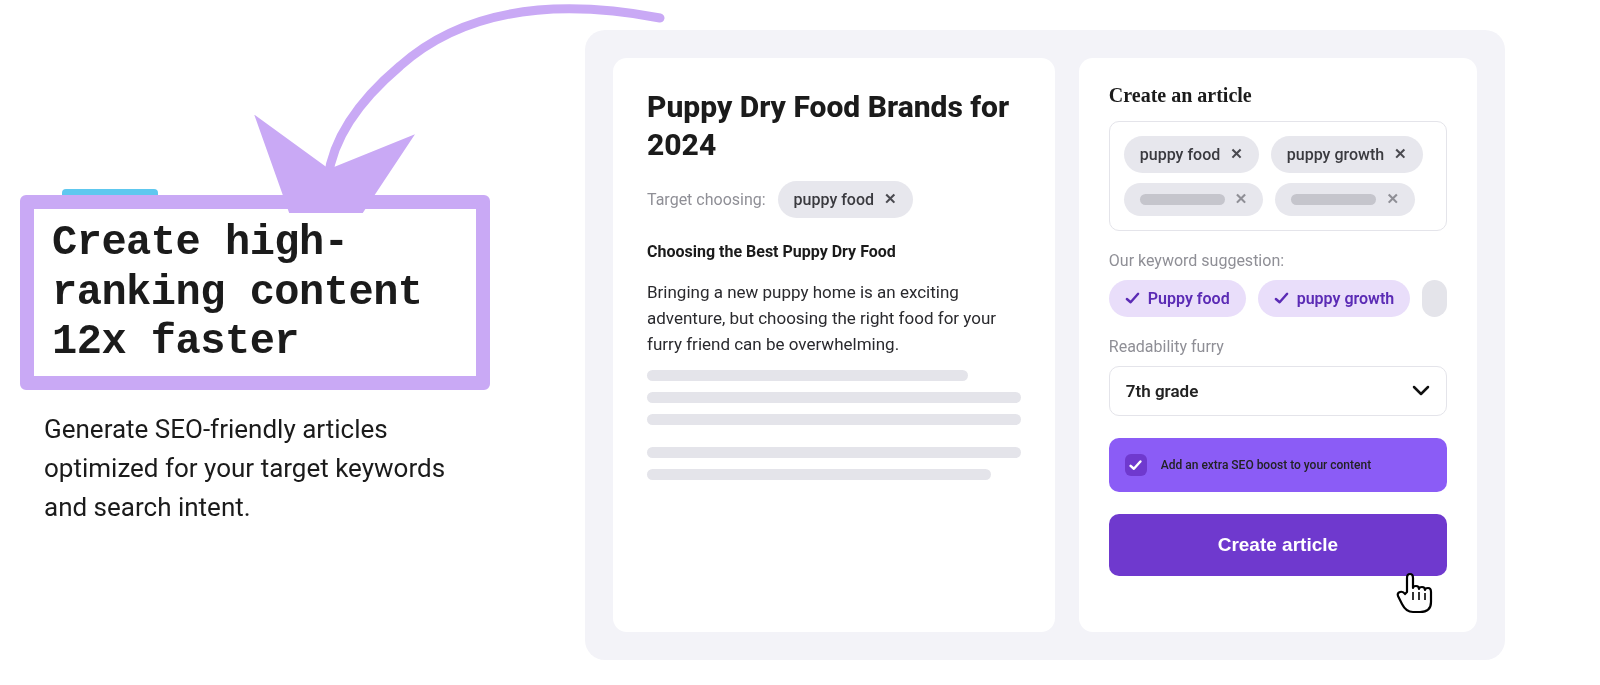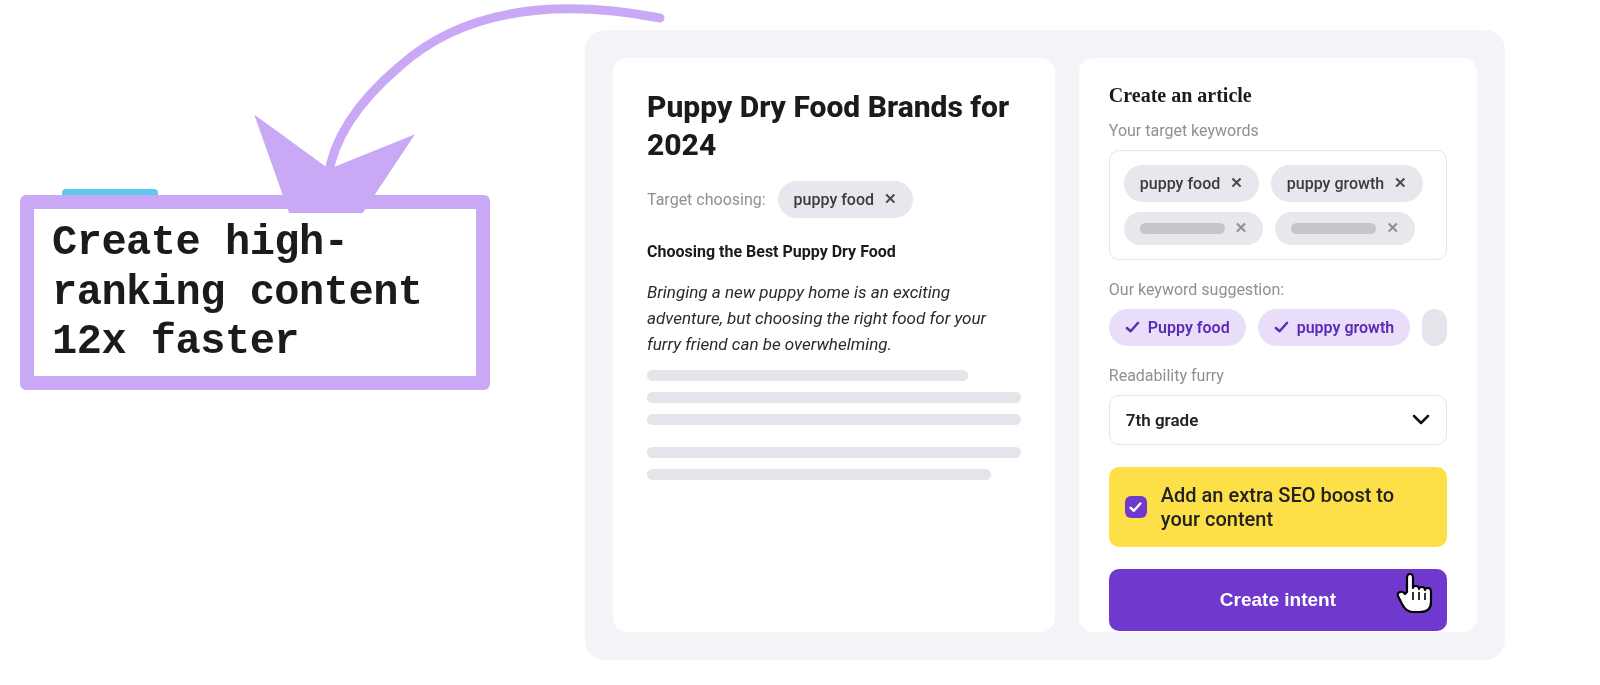--- a/index.html
+++ b/index.html
@@ -140,21 +140,20 @@
     font-weight:700;color:#4a4a50;cursor:pointer;
     font-size:15px;line-height:1;
   }
   .art-h2{
     font-size:16px;font-weight:700;line-height:1.3;
     margin-bottom:16px;
   }
   .art-p{
     font-size:17px;line-height:1.55;color:#2a2a2e;
     margin-bottom:12px;
-    font-style:italic;
   }
   .skeleton-group{display:flex;flex-direction:column;gap:11px;margin-bottom:22px;}
   .skeleton{
     height:11px;border-radius:6px;background:var(--grey-lighter);
   }
 
   
   .form-title{
     font-size:20px;font-weight:800;margin-bottom:14px;font-family:Liberation Serif, serif;
   }
@@ -201,24 +200,24 @@
     border:1.5px solid var(--grey-lighter);
     border-radius:10px;
     padding:14px 16px;
     display:flex;justify-content:space-between;align-items:center;
     font-size:17px;font-weight:600;color:#222;
     margin-bottom:22px;
     cursor:pointer;
   }
 
   .boost-box{
-    background:#fde047;border-radius:10px;
+    background:#8b5cf6;border-radius:10px;
     padding:16px 16px;
     display:flex;align-items:center;gap:14px;
-    font-size:20px;font-weight:500;color:#222;
+    font-size:12px;font-weight:500;color:#222;
     margin-bottom:22px;
   }
   .checkbox{
     width:22px;height:22px;border-radius:6px;
     background:var(--purple);
     display:flex;align-items:center;justify-content:center;
     flex-shrink:0;cursor:pointer;
   }
 
   .cta{
@@ -255,20 +254,21 @@
 </svg>
 
 <div class="promo">
   <div class="promo-headline-wrap">
     <div class="promo-headline-tab"></div>
     <div class="promo-headline-frame"></div>
     <div class="promo-headline-inner">
       <div class="promo-headline">Create high-ranking content 12x faster</div>
     </div>
   </div>
+  <div class="promo-sub">Generate SEO-friendly articles optimized for your target keywords and search intent.</div>
 </div>
 
 <div class="panel">
 
   <div class="card left">
     <div class="art-title">Puppy Dry Food Brands for 2024</div>
 
     <div class="kw-row">
       <span>Target choosing:</span>
       <span class="chip">
@@ -287,21 +287,20 @@
     </div>
     <div class="skeleton-group">
       <div class="skeleton" style="width:100%"></div>
       <div class="skeleton" style="width:92%"></div>
     </div>
   </div>
 
   <div class="card right">
     <div class="form-title">Create an article</div>
 
-    <div class="form-label">Your target keywords</div>
     <div class="kw-input">
       <span class="chip">
         <span>puppy food</span>
         <span class="x">✕</span>
       </span>
       <span class="chip">
         <span>puppy growth</span>
         <span class="x">✕</span>
       </span>
       <span class="chip ghost">
@@ -347,21 +346,21 @@
 
     <div class="boost-box">
       <span class="checkbox">
         <svg viewBox="0 0 16 16" width="13" height="13">
             <path d="M2 8.5 L6 12 L14 3" fill="none" stroke="#fff" stroke-width="3" stroke-linecap="round" stroke-linejoin="round"></path>
           </svg>
       </span>
       <span>Add an extra SEO boost to your content</span>
     </div>
 
-    <button class="cta">Create intent</button>
+    <button class="cta">Create article</button>
 
     
     <span class="cursor">
       <svg width="42" height="46" viewBox="0 0 42 46">
         <path d="M14 22 L14 8 Q14 4 17 4 Q20 4 20 8 L20 18
                  Q20 16 23 16 Q26 16 26 19
                  Q26 17 29 17 Q32 17 32 20
                  Q32 18 35 18 Q38 18 38 22 L38 32
                  Q38 42 27 42 L20 42 Q13 42 9 34 L5 26
                  Q4 23 7 22 Q10 21 12 24 Z" fill="#fff" stroke="#000" stroke-width="2.2" stroke-linejoin="round"></path>

